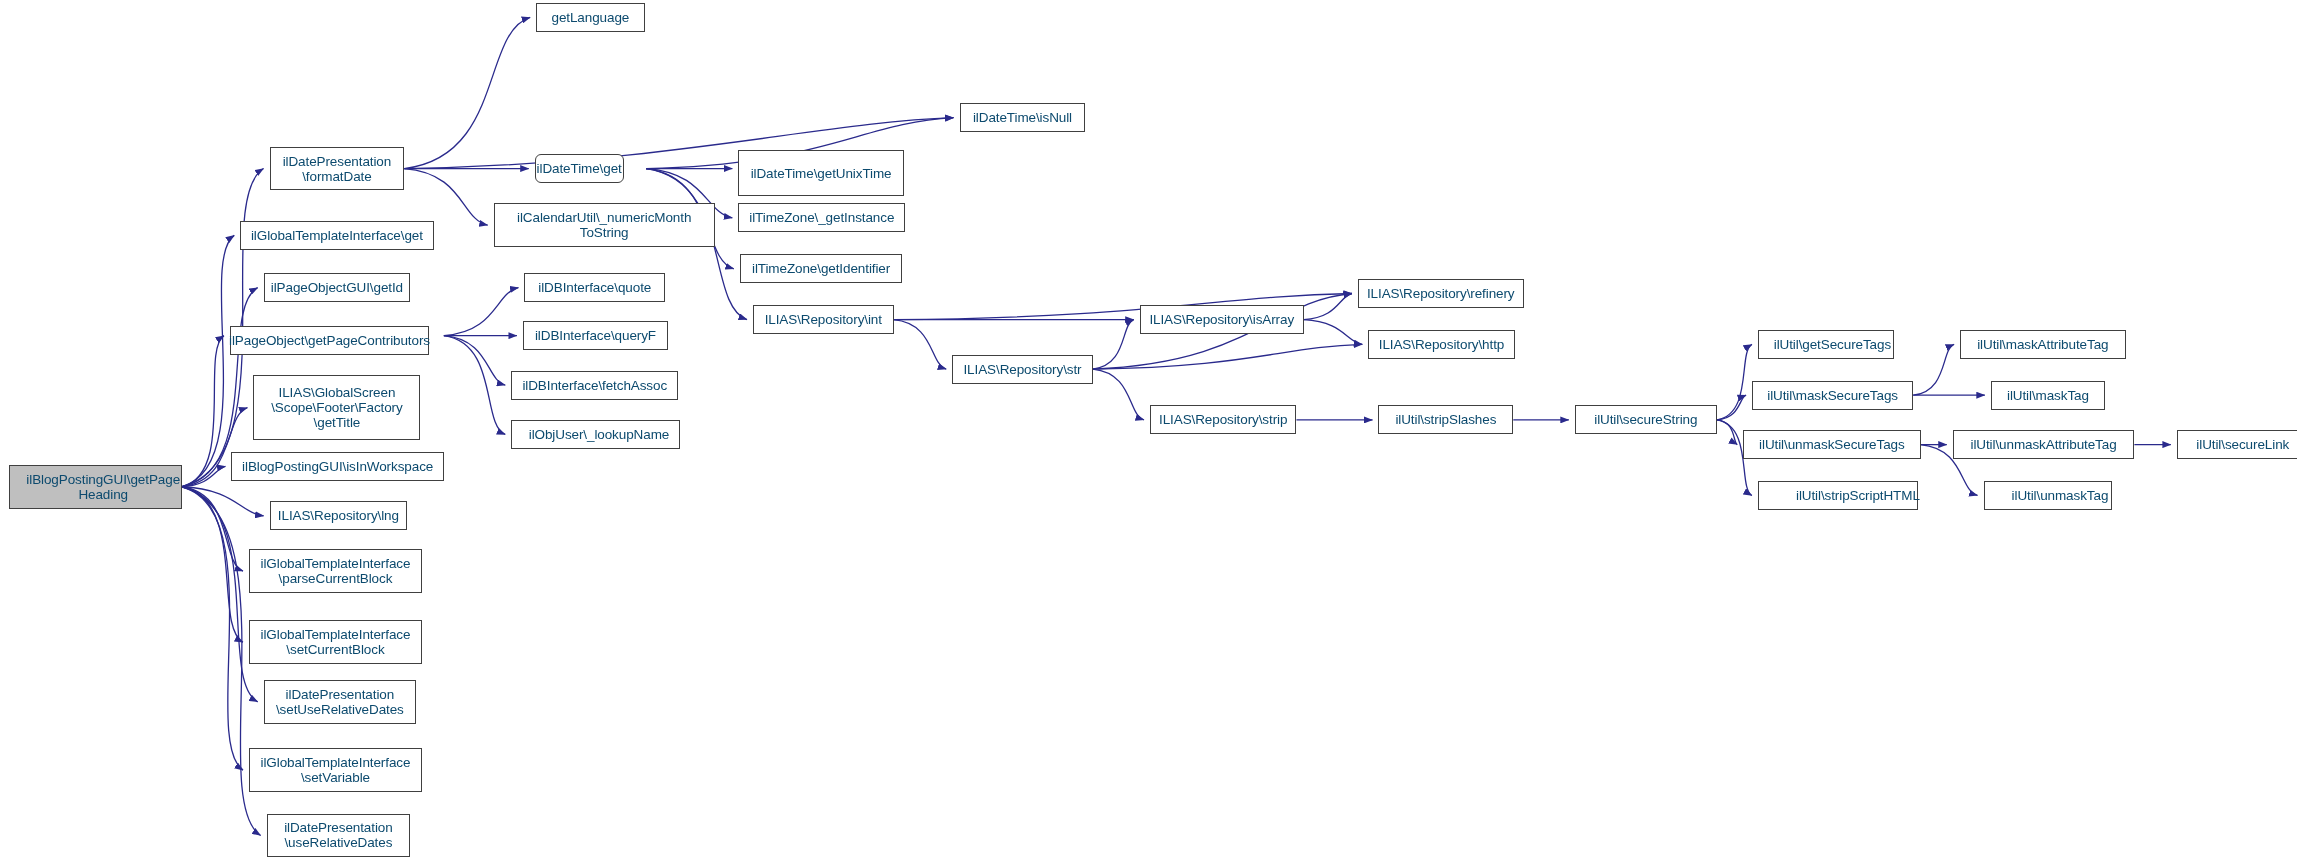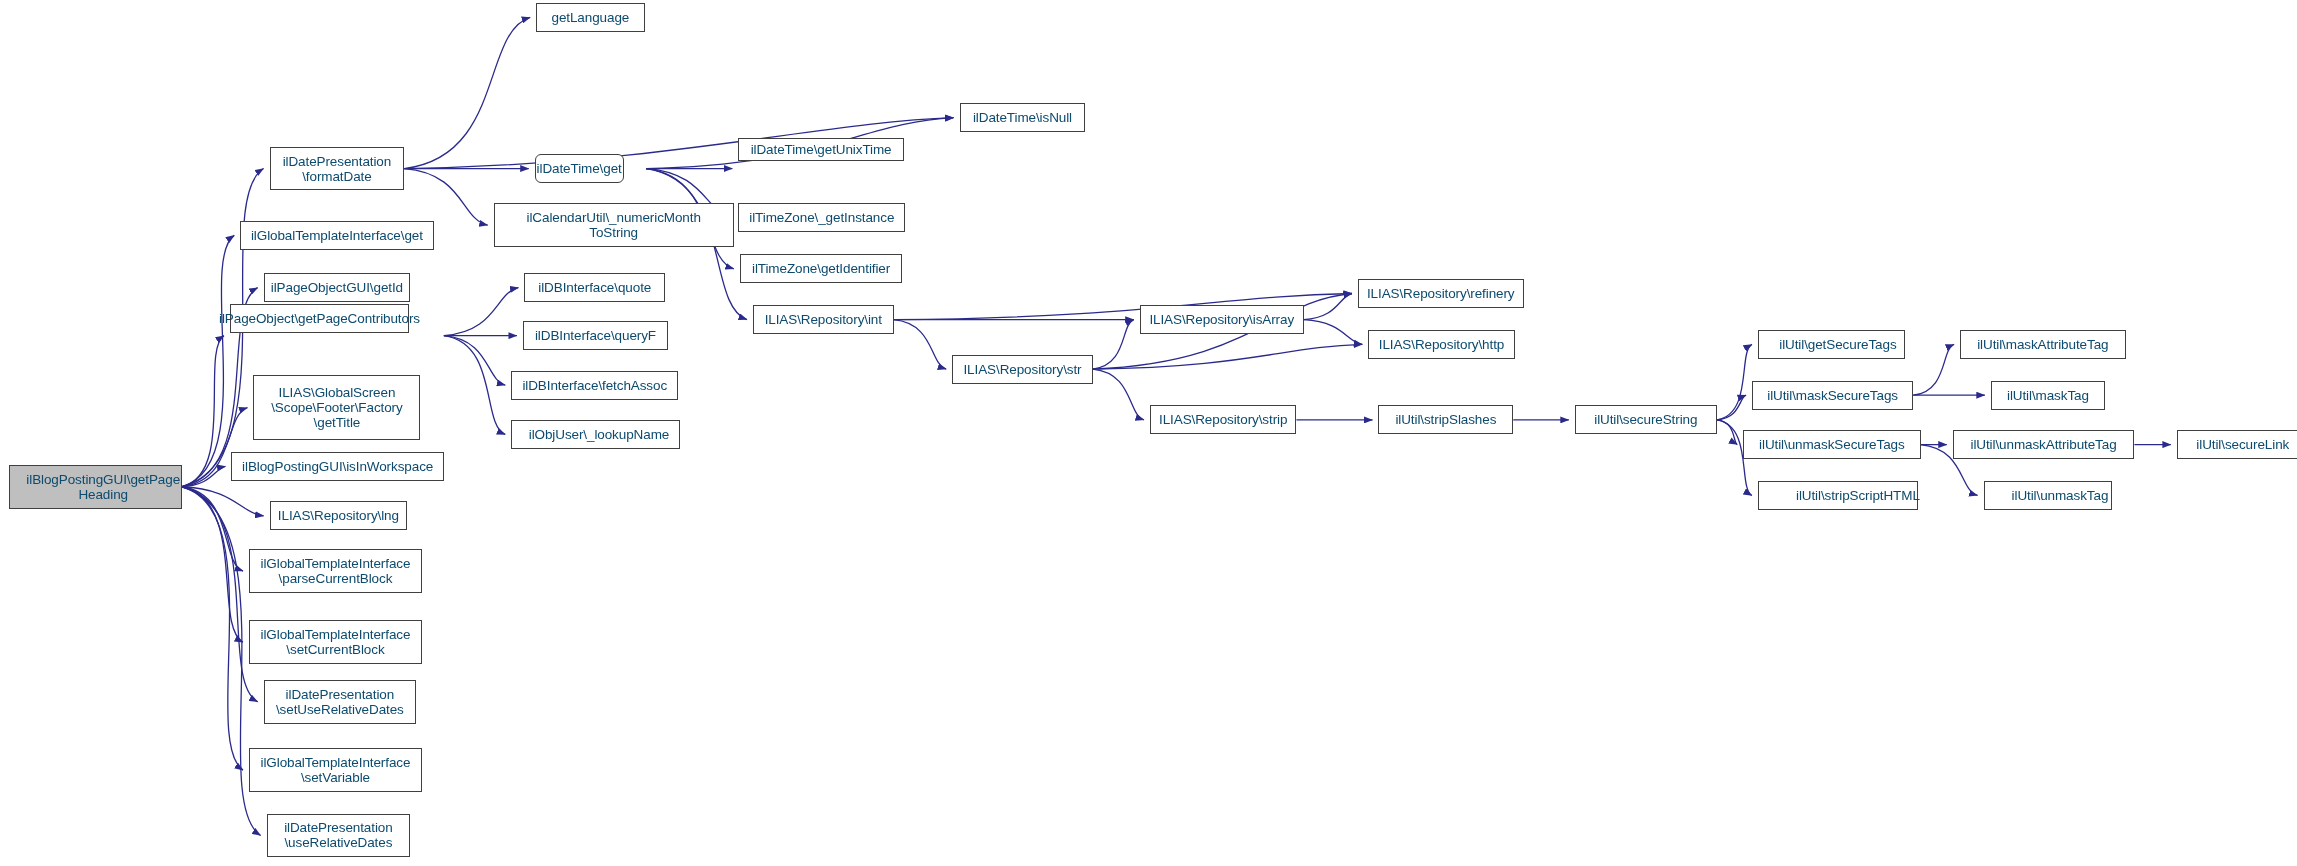--- a/index.html
+++ b/index.html
@@ -85,56 +85,56 @@
       </g>
   </svg>
   <div id="node-layer">
       <div class="node root" style="left: 8.78954px; top: 464.966px; width: 172.861px; height: 43.5906px; padding-left: 16px;">ilBlogPostingGUI\getPage
 Heading</div>
       <div class="node" style="left: 536.162px; top: 2.90604px; width: 108.404px; height: 29.0604px;">getLanguage</div>
       <div class="node" style="left: 269.546px; top: 146.755px; width: 134.773px; height: 43.5906px;">ilDatePresentation
 \formatDate</div>
       <div class="node" style="left: 240.247px; top: 220.859px; width: 193.37px; height: 29.0604px;">ilGlobalTemplateInterface\get</div>
       <div class="node" style="left: 263.686px; top: 273.168px; width: 146.492px; height: 29.0604px;">ilPageObjectGUI\getId</div>
-      <div class="node" style="left: 229.993px; top: 304px; width: 179px; height: 29.0604px;">ilPageObject\getPageContributors</div>
+      <div class="node" style="left: 229.993px; top: 326px; width: 199px; height: 29.0604px;">ilPageObject\getPageContributors</div>
       <div class="node" style="left: 253.432px; top: 374.879px; width: 167.001px; height: 65.3859px;">ILIAS\GlobalScreen
 \Scope\Footer\Factory
 \getTitle</div>
       <div class="node" style="left: 231.458px; top: 451.889px; width: 212.414px; height: 29.0604px;">ilBlogPostingGUI\isInWorkspace</div>
       <div class="node" style="left: 269.546px; top: 501.292px; width: 137.703px; height: 29.0604px;">ILIAS\Repository\lng</div>
       <div class="node" style="left: 249.037px; top: 549.242px; width: 172.861px; height: 43.5906px;">ilGlobalTemplateInterface
 \parseCurrentBlock</div>
       <div class="node" style="left: 249.037px; top: 620.44px; width: 172.861px; height: 43.5906px;">ilGlobalTemplateInterface
 \setCurrentBlock</div>
       <div class="node" style="left: 263.686px; top: 680.013px; width: 152.352px; height: 43.5906px;">ilDatePresentation
 \setUseRelativeDates</div>
       <div class="node" style="left: 249.037px; top: 748.305px; width: 172.861px; height: 43.5906px;">ilGlobalTemplateInterface
 \setVariable</div>
       <div class="node" style="left: 266.616px; top: 813.691px; width: 143.562px; height: 43.5906px;">ilDatePresentation
 \useRelativeDates</div>
       <div class="node" style="left: 534.697px; top: 154.02px; width: 89px; height: 29.0604px; border-radius: 6px;">ilDateTime\get</div>
-      <div class="node" style="left: 493.679px; top: 203.423px; width: 240px; height: 43.5906px;">ilCalendarUtil\_numericMonth
+      <div class="node" style="left: 493.679px; top: 203.423px; width: 221px; height: 43.5906px;">ilCalendarUtil\_numericMonth
 ToString</div>
       <div class="node" style="left: 524.443px; top: 273.168px; width: 140.633px; height: 29.0604px;">ilDBInterface\quote</div>
       <div class="node" style="left: 522.978px; top: 321.117px; width: 145.027px; height: 29.0604px;">ilDBInterface\queryF</div>
       <div class="node" style="left: 511.258px; top: 370.52px; width: 167.001px; height: 29.0604px;">ilDBInterface\fetchAssoc</div>
       <div class="node" style="left: 511.258px; top: 419.923px; width: 168.466px; height: 29.0604px; padding-left: 7px;">ilObjUser\_lookupName</div>
       <div class="node" style="left: 959.525px; top: 103.164px; width: 125.983px; height: 29.0604px;">ilDateTime\isNull</div>
-      <div class="node" style="left: 738.321px; top: 138px; width: 165.536px; height: 23px;">ilDateTime\getUnixTime</div>
+      <div class="node" style="left: 738.321px; top: 150px; width: 165.536px; height: 46px;">ilDateTime\getUnixTime</div>
       <div class="node" style="left: 738.321px; top: 203.423px; width: 167.001px; height: 29.0604px;">ilTimeZone\_getInstance</div>
       <div class="node" style="left: 739.786px; top: 254.279px; width: 162.607px; height: 29.0604px;">ilTimeZone\getIdentifier</div>
       <div class="node" style="left: 752.971px; top: 305.134px; width: 140.633px; height: 29.0604px;">ILIAS\Repository\int</div>
       <div class="node" style="left: 952.2px; top: 354.537px; width: 140.633px; height: 29.0604px;">ILIAS\Repository\str</div>
       <div class="node" style="left: 1149.96px; top: 405.393px; width: 146.492px; height: 29.0604px;">ILIAS\Repository\strip</div>
       <div class="node" style="left: 1139.71px; top: 305.134px; width: 164.071px; height: 29.0604px;">ILIAS\Repository\isArray</div>
       <div class="node" style="left: 1357.98px; top: 278.98px; width: 165.536px; height: 29.0604px;">ILIAS\Repository\refinery</div>
       <div class="node" style="left: 1368.24px; top: 329.836px; width: 146.492px; height: 29.0604px;">ILIAS\Repository\http</div>
       <div class="node" style="left: 1378.49px; top: 405.393px; width: 134.773px; height: 29.0604px;">ilUtil\stripSlashes</div>
       <div class="node" style="left: 1574.79px; top: 405.393px; width: 142.098px; height: 29.0604px;">ilUtil\secureString</div>
-      <div class="node" style="left: 1757.91px; top: 329.836px; width: 147px; height: 29.0604px; padding-left: 13px;">ilUtil\getSecureTags</div>
+      <div class="node" style="left: 1757.91px; top: 329.836px; width: 136px; height: 29.0604px; padding-left: 13px;">ilUtil\getSecureTags</div>
       <div class="node" style="left: 1752.05px; top: 380.691px; width: 161.142px; height: 29.0604px;">ilUtil\maskSecureTags</div>
       <div class="node" style="left: 1743.26px; top: 430.094px; width: 177.256px; height: 29.0604px;">ilUtil\unmaskSecureTags</div>
       <div class="node" style="left: 1757.91px; top: 480.95px; width: 160px; height: 29.0604px; padding-left: 40px;">ilUtil\stripScriptHTML</div>
       <div class="node" style="left: 1960.07px; top: 329.836px; width: 165.536px; height: 29.0604px;">ilUtil\maskAttributeTag</div>
       <div class="node" style="left: 1990.83px; top: 380.691px; width: 114.264px; height: 29.0604px;">ilUtil\maskTag</div>
       <div class="node" style="left: 1952.74px; top: 430.094px; width: 181.651px; height: 29.0604px;">ilUtil\unmaskAttributeTag</div>
       <div class="node" style="left: 1983.51px; top: 480.95px; width: 128.913px; height: 29.0604px; padding-left: 24px;">ilUtil\unmaskTag</div>
       <div class="node" style="left: 2176.88px; top: 430.094px; width: 131.843px; height: 29.0604px;">ilUtil\secureLink</div>
     </div>
 </div>

